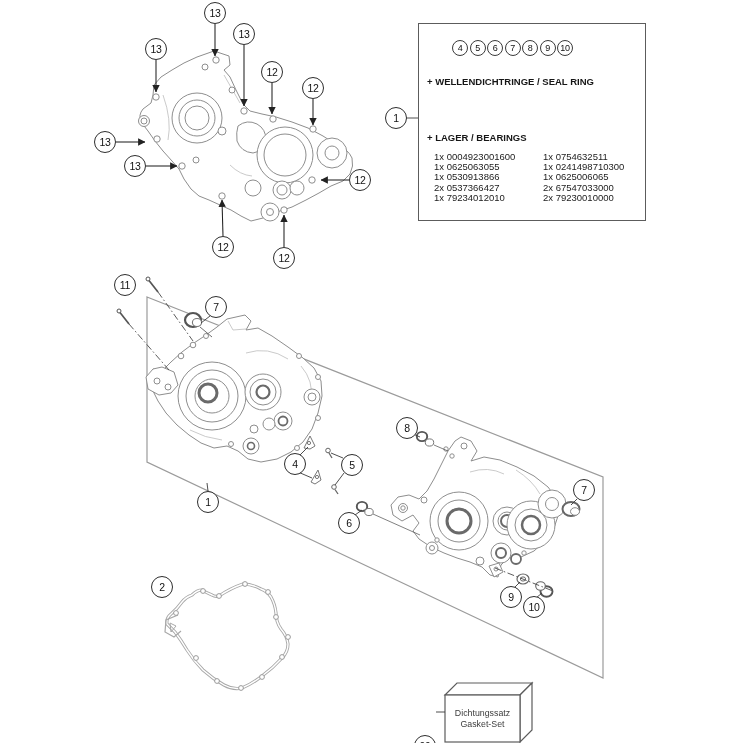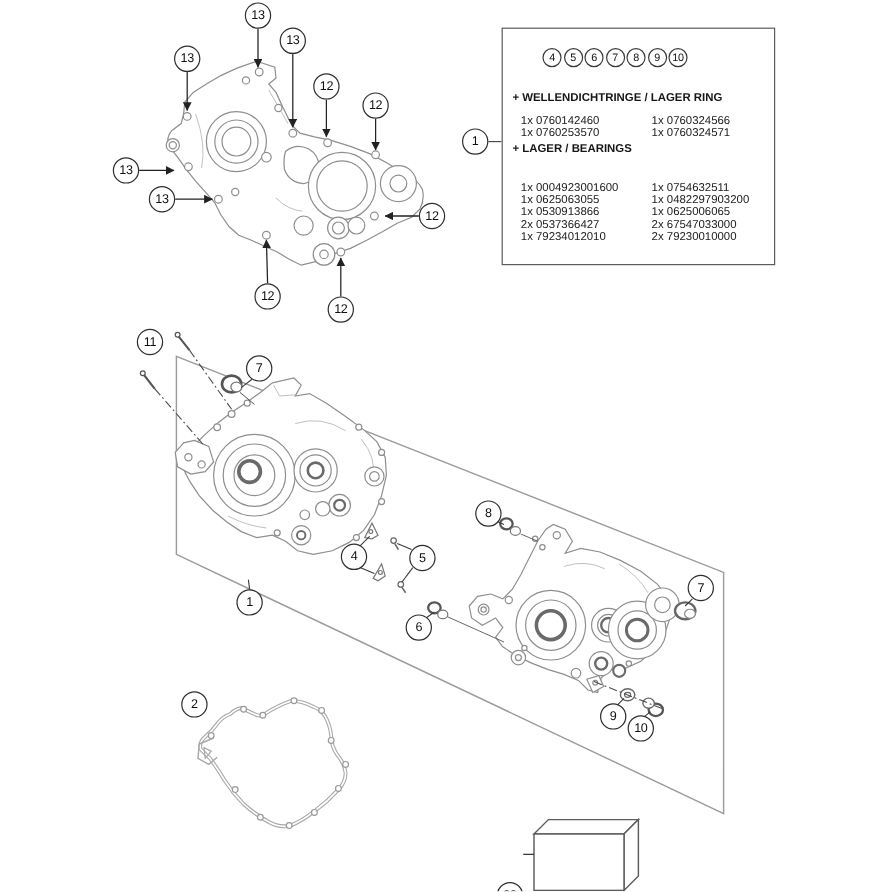--- a/index.html
+++ b/index.html
@@ -303,29 +303,29 @@
 <div class="infobox">
   <div class="refrow">
     <div class="refnum">4</div>
     <div class="refnum">5</div>
     <div class="refnum">6</div>
     <div class="refnum">7</div>
     <div class="refnum">8</div>
     <div class="refnum">9</div>
     <div class="refnum">10</div>
   </div>
-  <div class="ib-title" style="top:52px">+ WELLENDICHTRINGE / LAGER RING</div>
-  <div class="ib-rows" style="top:72px">
-    <div class="ib-row"><span class="c1">1x 0760142460</span><span class="c2">1x 0760324566</span></div>
-    <div class="ib-row"><span class="c1">1x 0760253570</span><span class="c2">1x 0760324571</span></div>
-  </div>
-  <div class="ib-title" style="top:95px">+ LAGER / BEARINGS</div>
+  <div class="ib-title" style="top:52px">+ WELLENDICHTRINGE / SEAL RING</div>
+  <div class="ib-title" style="top:108px">+ LAGER / BEARINGS</div>
   <div class="ib-rows" style="top:128px">
     <div class="ib-row"><span class="c1">1x 0004923001600</span><span class="c2">1x 0754632511</span></div>
-    <div class="ib-row"><span class="c1">1x 0625063055</span><span class="c2">1x 0482297903200</span></div>
+    <div class="ib-row"><span class="c1">1x 0625063055</span><span class="c2">1x 0241498710300</span></div>
     <div class="ib-row"><span class="c1">1x 0530913866</span><span class="c2">1x 0625006065</span></div>
     <div class="ib-row"><span class="c1">2x 0537366427</span><span class="c2">2x 67547033000</span></div>
     <div class="ib-row"><span class="c1">1x 79234012010</span><span class="c2">2x 79230010000</span></div>
   </div>
 </div>
 
-
+<div class="gbox-text">
+  <span>Dichtungssatz</span>
+  <span>Gasket-Set</span>
 </div>
 
+</div>
+
 </body></html>

